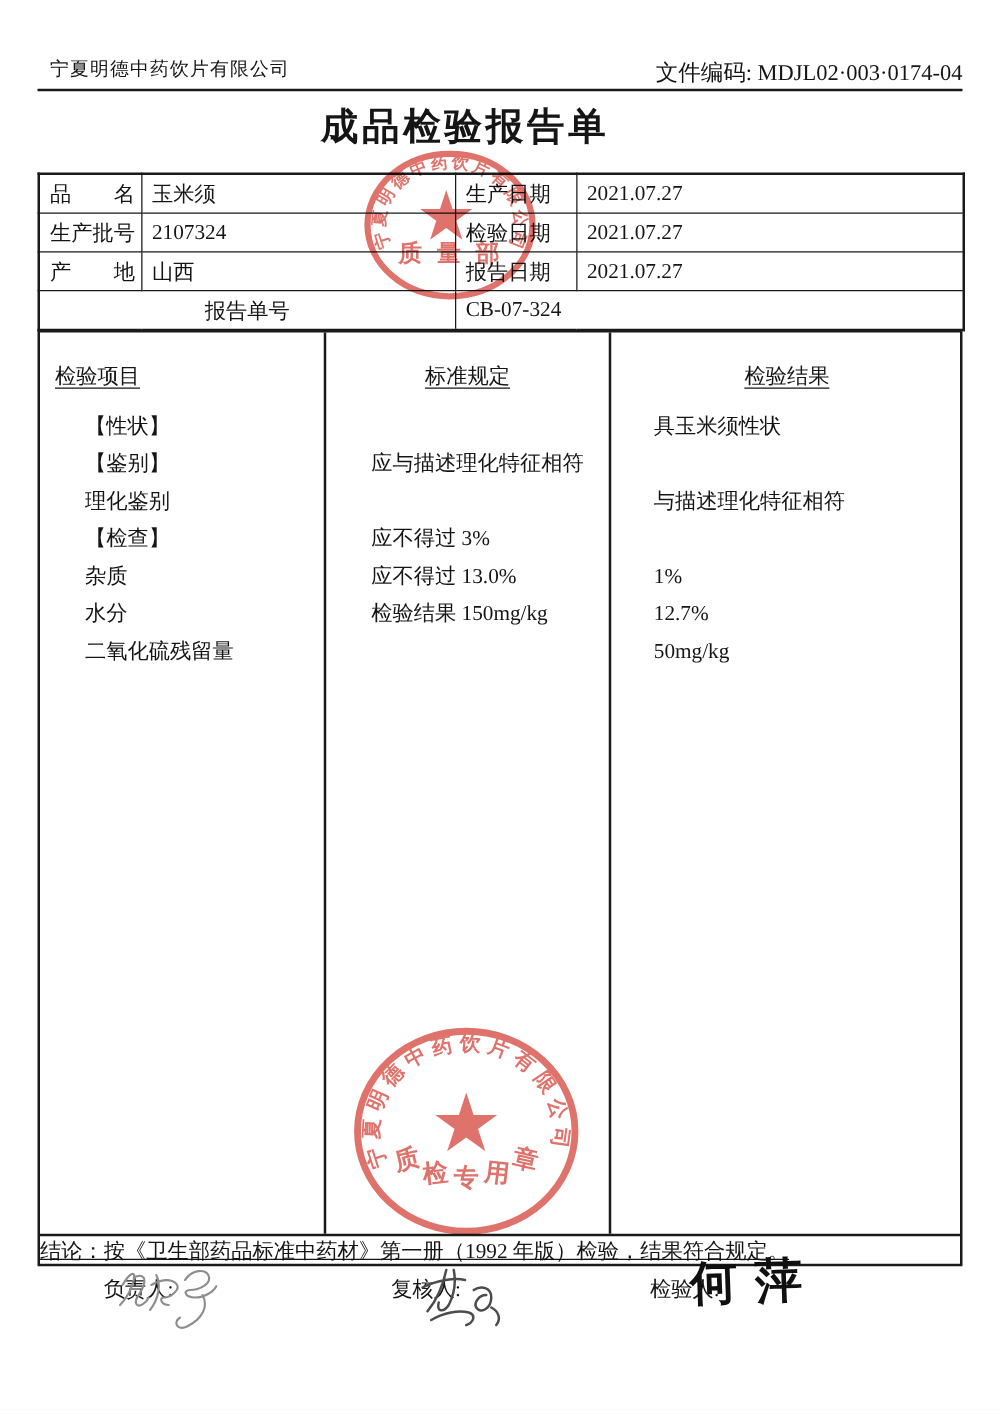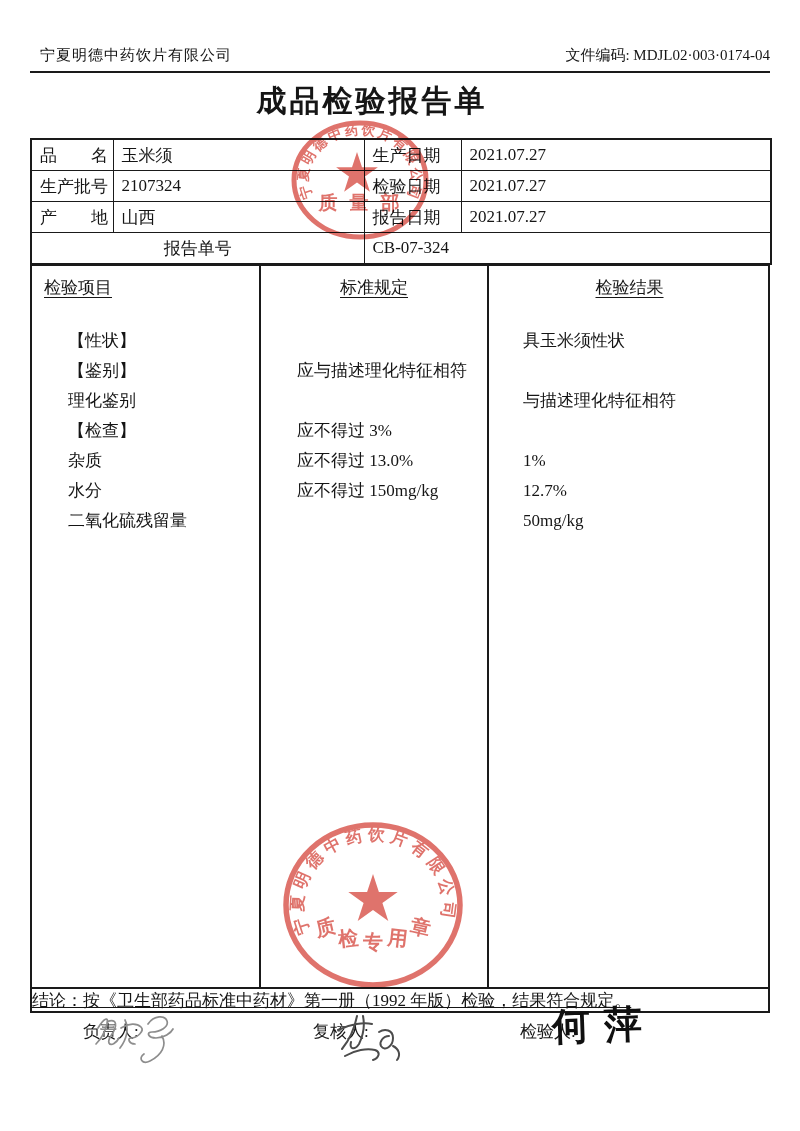--- a/index.html
+++ b/index.html
@@ -2,40 +2,40 @@
 <html><head>
 <meta charset="utf-8">
 <style>
   html,body{margin:0;padding:0;}
   body{width:800px;height:1131px;background:#f5f5f3;}
   .page{position:relative;width:800px;height:1131px;background:#ffffff;
         font-family:"Liberation Serif","DejaVu Serif",serif;color:#151515;overflow:hidden;}
 
   
   .company{position:absolute;left:40px;top:46px;font-size:15px;letter-spacing:1px;}
-  .doccode{position:absolute;right:30px;top:46px;font-size:15px;}
+  .doccode{position:absolute;right:30px;top:46px;font-size:18px;}
   .header-rule{position:absolute;left:30px;top:71px;width:740px;height:2px;background:#1a1a1a;}
   .title{position:absolute;left:0;top:81px;width:744px;text-align:center;
          font-size:30px;font-weight:bold;letter-spacing:3px;}
 
   
   table.info{position:absolute;left:30px;top:138px;width:740px;border-collapse:collapse;
              table-layout:fixed;border:2px solid #1a1a1a;}
   table.info td{border:1px solid #1a1a1a;height:30px;font-size:17px;padding:0 8px;
                 white-space:nowrap;overflow:hidden;}
   td.lbl{padding-left:8px;text-align:center;}
   td.lbl2{padding-left:5px;}
   td.val2{padding-left:10px;}
 
   
   .insp{position:absolute;left:30px;top:264px;width:740px;height:749px;
         border:2px solid #1a1a1a;box-sizing:border-box;background:transparent;}
   .insp .vline{position:absolute;top:0;width:2px;height:721px;background:#1a1a1a;}
   .insp .col{position:absolute;top:0;height:721px;}
-  .col-head{position:absolute;top:10px;width:100%;font-size:17px;}
+  .col-head{position:absolute;top:23px;width:100%;font-size:17px;}
   .col-head .u{text-decoration:underline;text-underline-offset:4px;}
   .lines{position:absolute;top:60px;left:0;right:0;}
   .line{height:30px;line-height:30px;font-size:17px;white-space:nowrap;margin-left:24px;}
   .concl{position:absolute;left:0;bottom:0;width:100%;height:24px;border-top:2px solid #1a1a1a;
          font-size:17px;line-height:23px;padding-left:0;box-sizing:border-box;white-space:nowrap;text-decoration:underline;}
 
   
   .sig-label{position:absolute;top:1020px;font-size:17px;margin-left:45px;}
   .sig-svg{position:absolute;}
   .insp-name{position:absolute;left:552px;top:1000px;font-size:38px;font-weight:bold;
@@ -108,21 +108,21 @@
 
     <div class="col" style="left:229px;width:226px">
       <div class="col-head" style="text-align:center">
         <span class="u">标准规定</span></div>
       <div class="lines" style="padding-left:12px">
         <div class="line"></div>
         <div class="line">应与描述理化特征相符</div>
         <div class="line"></div>
         <div class="line">应不得过 3%</div>
         <div class="line">应不得过 13.0%</div>
-        <div class="line">应不得过 150mg/kg</div>
+        <div class="line">检验结果 150mg/kg</div>
       </div>
     </div>
 
     <div class="col" style="left:457px;width:281px">
       <div class="col-head" style="text-align:center">
         <span class="u">检验结果</span></div>
       <div class="lines" style="padding-left:10px">
         <div class="line">具玉米须性状</div>
         <div class="line"></div>
         <div class="line">与描述理化特征相符</div>

